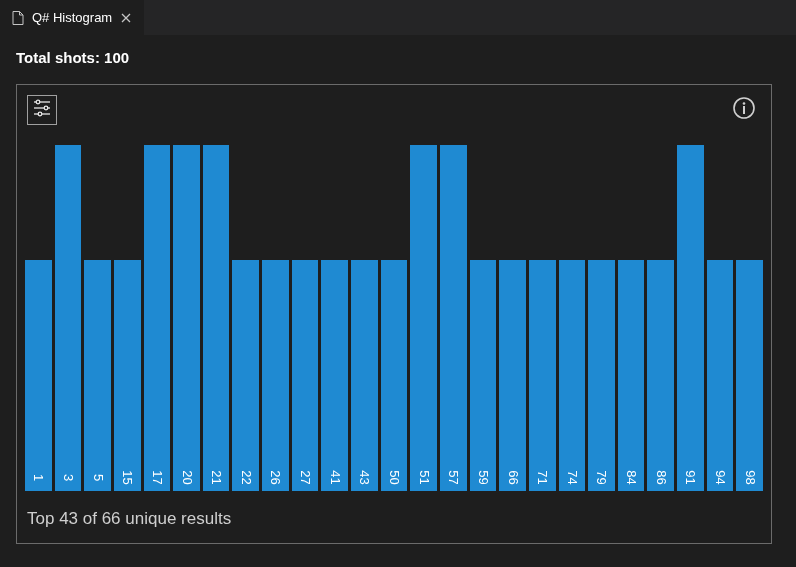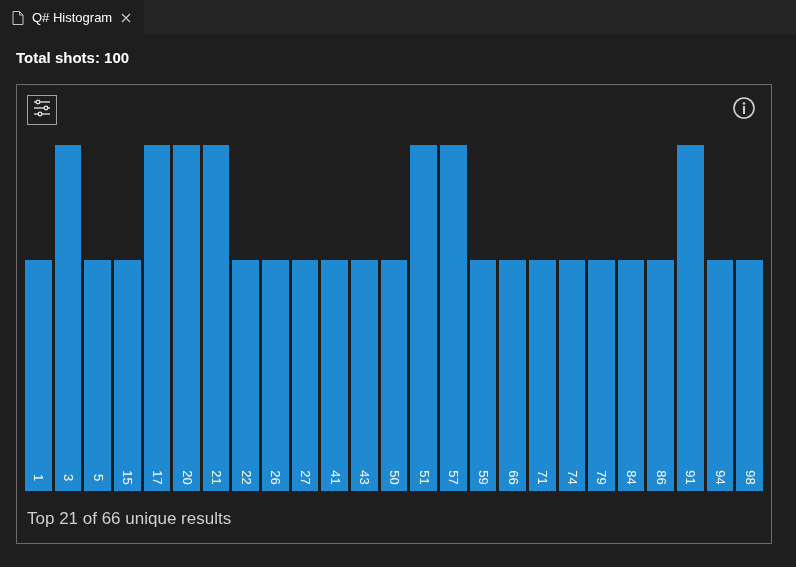--- a/index.html
+++ b/index.html
@@ -280,15 +280,15 @@
             <div class="bar-label">94</div>
           </div>
         </div>
         <div class="bar-wrap">
           <div class="bar" style="height: 66.6667%;">
             <div class="bar-label">98</div>
           </div>
         </div>
       </div>
 
-    <div class="footer-line">Top 21 of 66 unique results</div>
+    <div class="footer-line">Top 43 of 66 unique results</div>
   </div>
 </div>
 
 </body></html>

